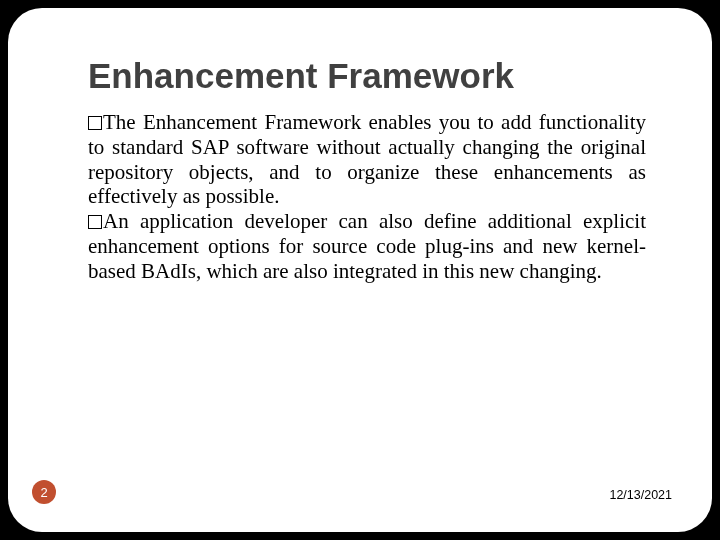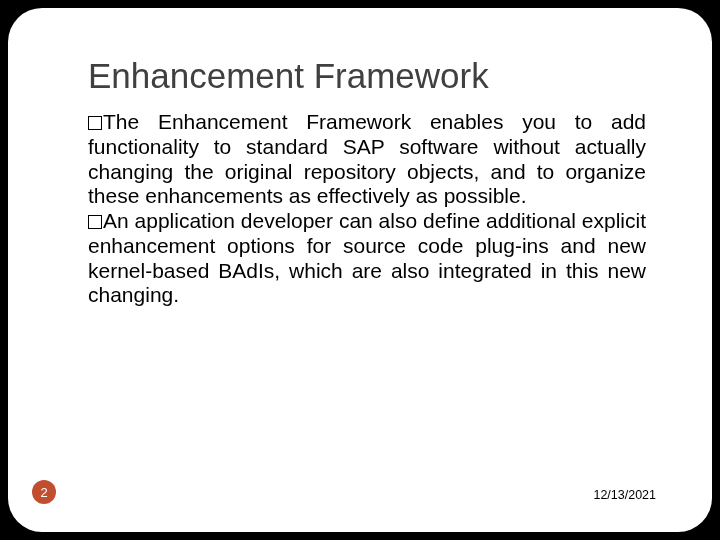--- a/index.html
+++ b/index.html
@@ -13,28 +13,29 @@
     top: 8px;
     left: 8px;
     width: 704px;
     height: 524px;
     background: #fff;
     border-radius: 34px;
     padding: 48px 50px 20px 50px;
   }
   .title {
     font-size: 35px;
-    font-weight: normal;
+    font-weight: bold;
     color: #404040;
     margin-bottom: 14px;
     margin-left: 30px;
   }
   .content {
     margin-left: 30px;
     margin-right: 16px;
+    font-family: Liberation Serif, serif;
   }
   .bullet-item {
     position: relative;
     font-size: 21px;
     line-height: 1.18;
     color: #000;
     text-align: justify;
     margin-bottom: 0;
   }
   .bullet-box {
@@ -56,21 +57,21 @@
     border-radius: 50%;
     background: #c14f2f;
     color: #fff;
     font-size: 13px;
     display: flex;
     align-items: center;
     justify-content: center;
   }
   .date {
     position: absolute;
-    right: 56px;
+    right: 40px;
     bottom: 30px;
     font-size: 12.5px;
     color: #000;
   }
 </style>
 </head>
 <body>
 
 <div class="slide">
 

